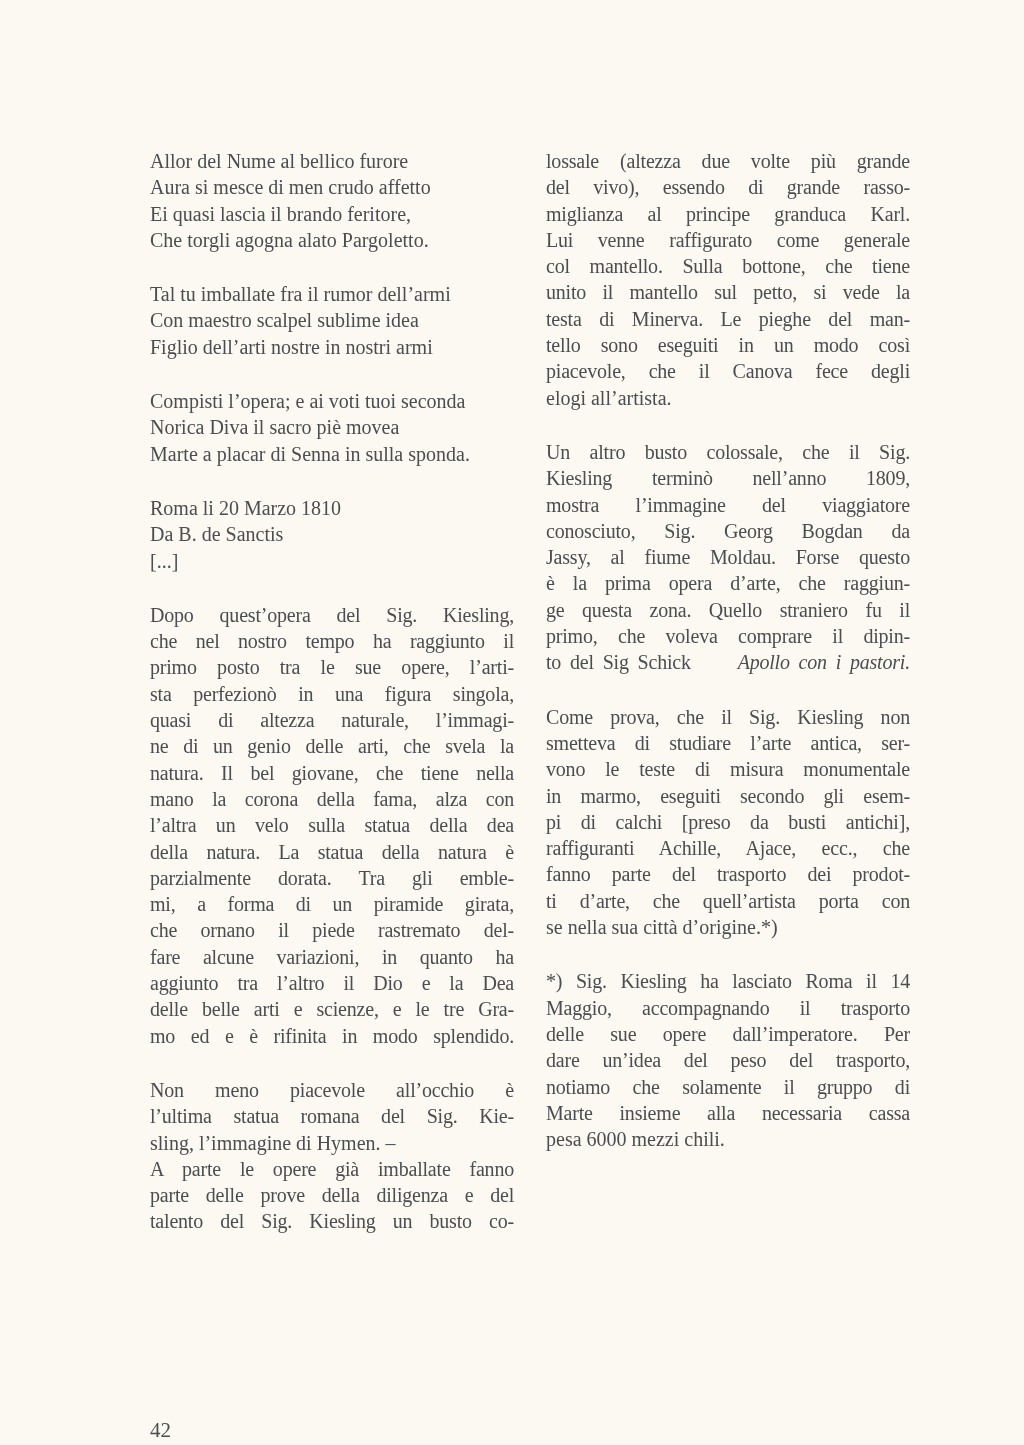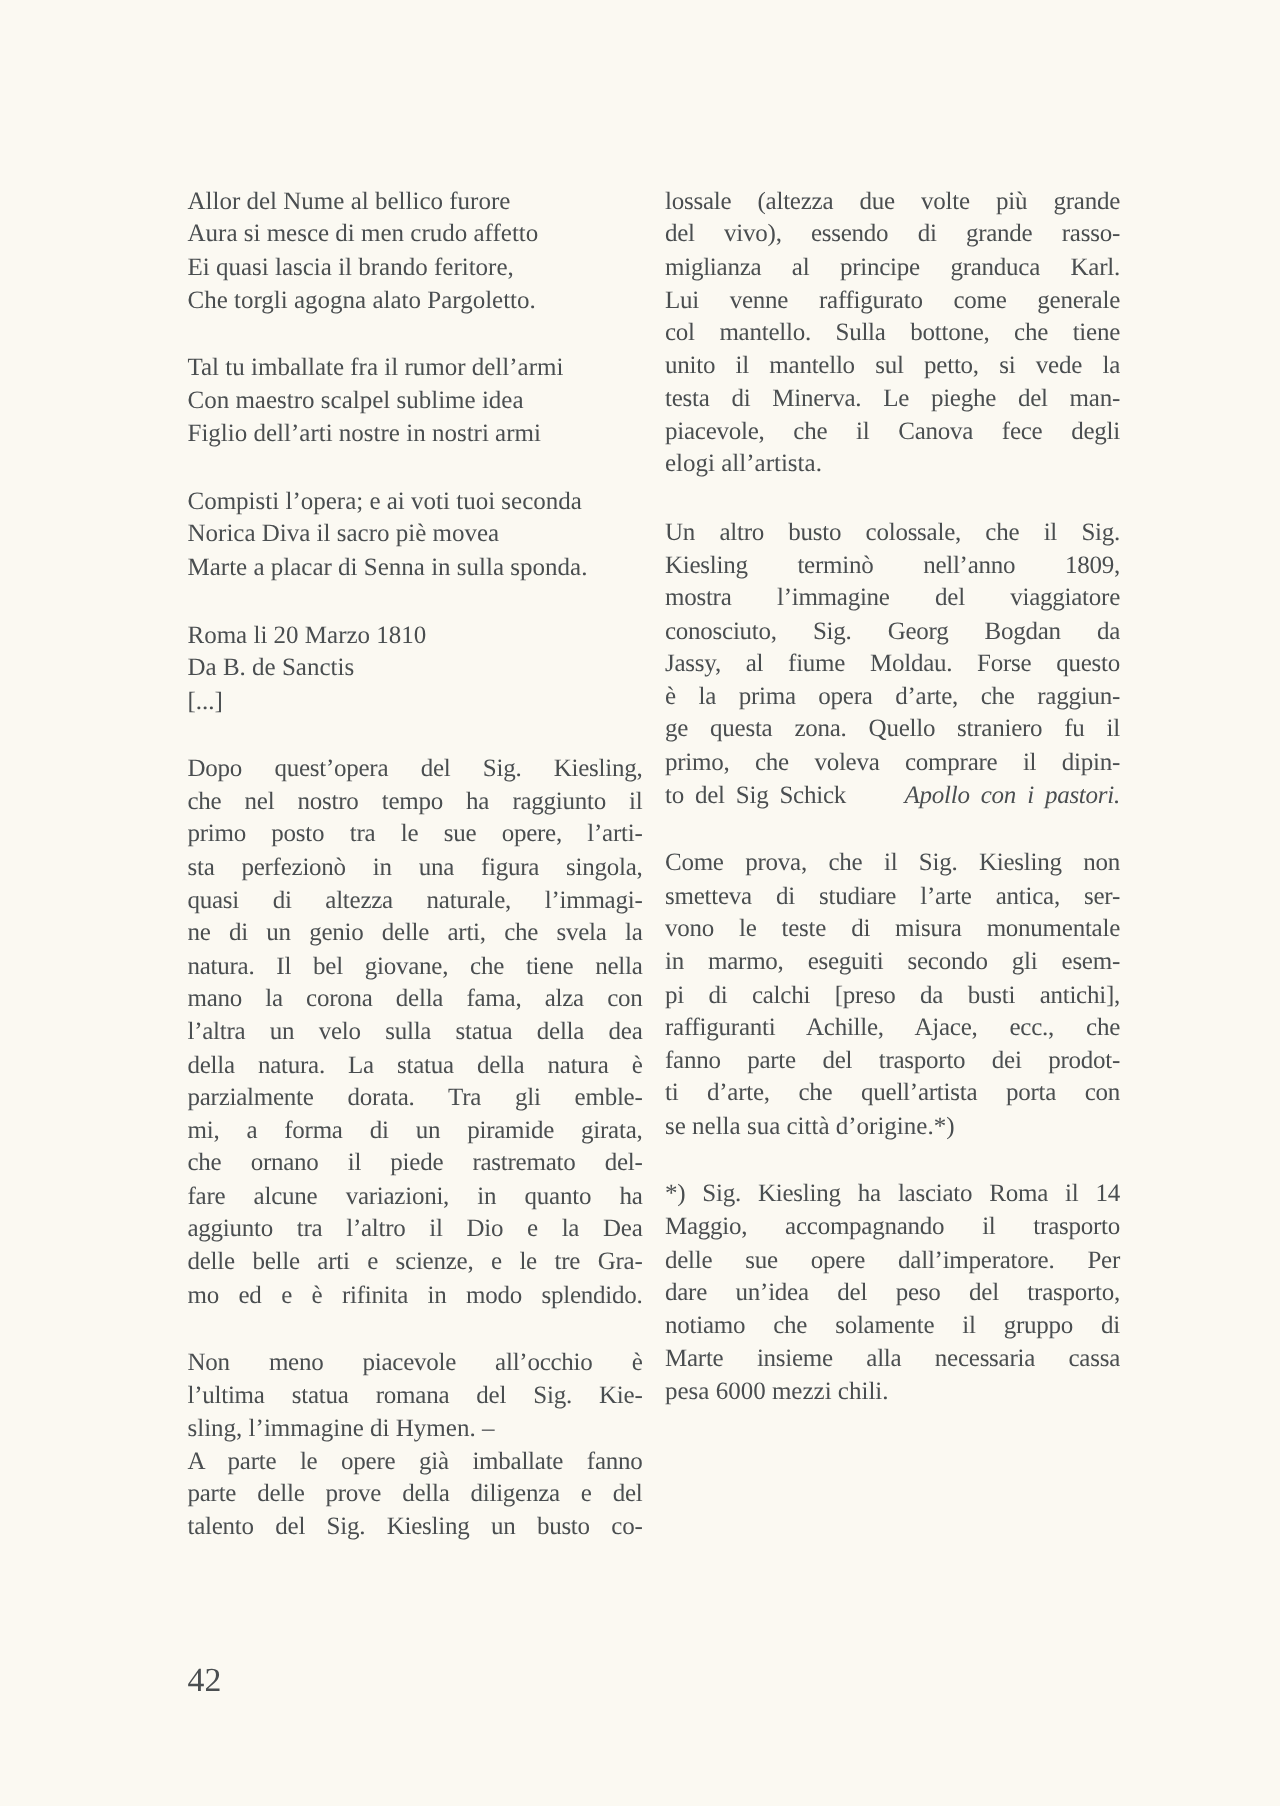--- a/index.html
+++ b/index.html
@@ -16,21 +16,21 @@
     padding-left: 32px;
   }
   .column {
     position: absolute;
     top: 148px;
     width: 364px;
     font-size: 20px;
     line-height: 26.3px;
   }
   .column.left  { left: 150px; }
-  .column.right { left: 532px; }
+  .column.right { left: 546px; }
 
   .block { margin: 0 0 28px 0; }
   .block:last-child { margin-bottom: 0; }
 
   .block.dateline {
     margin-bottom: 0;
     text-align: left;
     padding-right: 58px;
   }
   .block.ellipsis { margin-bottom: 28px; }
@@ -41,22 +41,22 @@
     text-align: justify;
     text-align-last: justify;
     word-spacing: -1.5px;
     letter-spacing: -0.2px;
   }
   .line i { font-style: italic; margin-left: 38px; }
 
   .page-number {
     position: absolute;
     left: 150px;
-    top: 1329px;
-    font-size: 27px;
+    top: 1418px;
+    font-size: 21px;
   }
 </style>
 </head>
 <body style="background: rgb(251, 249, 242); color: rgb(74, 78, 80);">
 
 <div class="page">
   <div class="column left">
       <div class="block verse">
         <div class="line"><span>Allor del Nume al bellico furore</span></div>
         <div class="line"><span>Aura si mesce di men crudo affetto</span></div>
@@ -110,20 +110,21 @@
     </div>
   <div class="column right">
       <div class="block para">
         <div class="line just"><span>lossale (altezza due volte più grande</span></div>
         <div class="line just"><span>del vivo), essendo di grande rasso-</span></div>
         <div class="line just"><span>miglianza al principe granduca Karl.</span></div>
         <div class="line just"><span>Lui venne raffigurato come generale</span></div>
         <div class="line just"><span>col mantello. Sulla bottone, che tiene</span></div>
         <div class="line just"><span>unito il mantello sul petto, si vede la</span></div>
         <div class="line just"><span>testa di Minerva. Le pieghe del man-</span></div>
+        <div class="line just"><span>tello sono eseguiti in un modo così</span></div>
         <div class="line just"><span>piacevole, che il Canova fece degli</span></div>
         <div class="line"><span>elogi all’artista.</span></div>
       </div>
       <div class="block para">
         <div class="line just"><span>Un altro busto colossale, che il Sig.</span></div>
         <div class="line just"><span>Kiesling terminò nell’anno 1809,</span></div>
         <div class="line just"><span>mostra l’immagine del viaggiatore</span></div>
         <div class="line just"><span>conosciuto, Sig. Georg Bogdan da</span></div>
         <div class="line just"><span>Jassy, al fiume Moldau. Forse questo</span></div>
         <div class="line just"><span>è la prima opera d’arte, che raggiun-</span></div>

